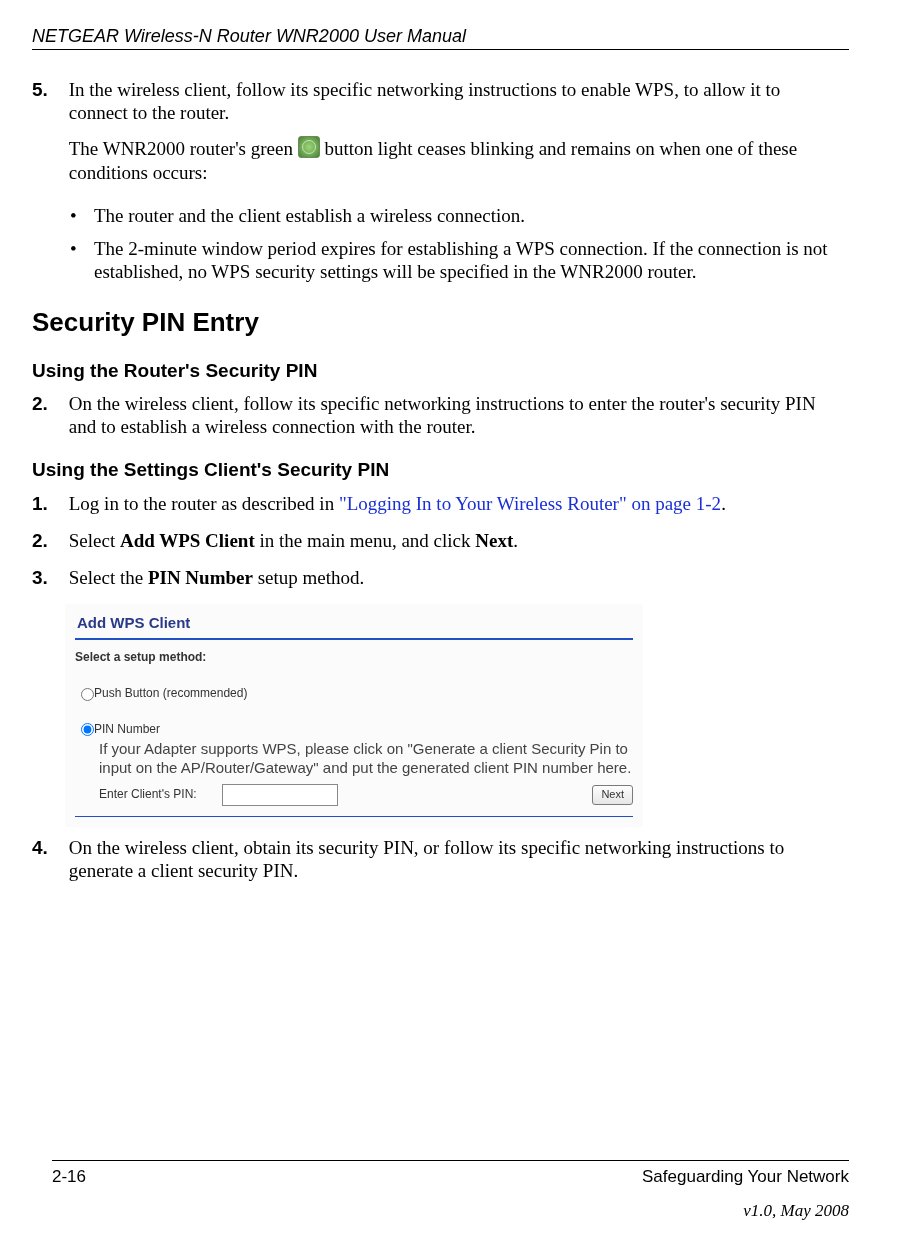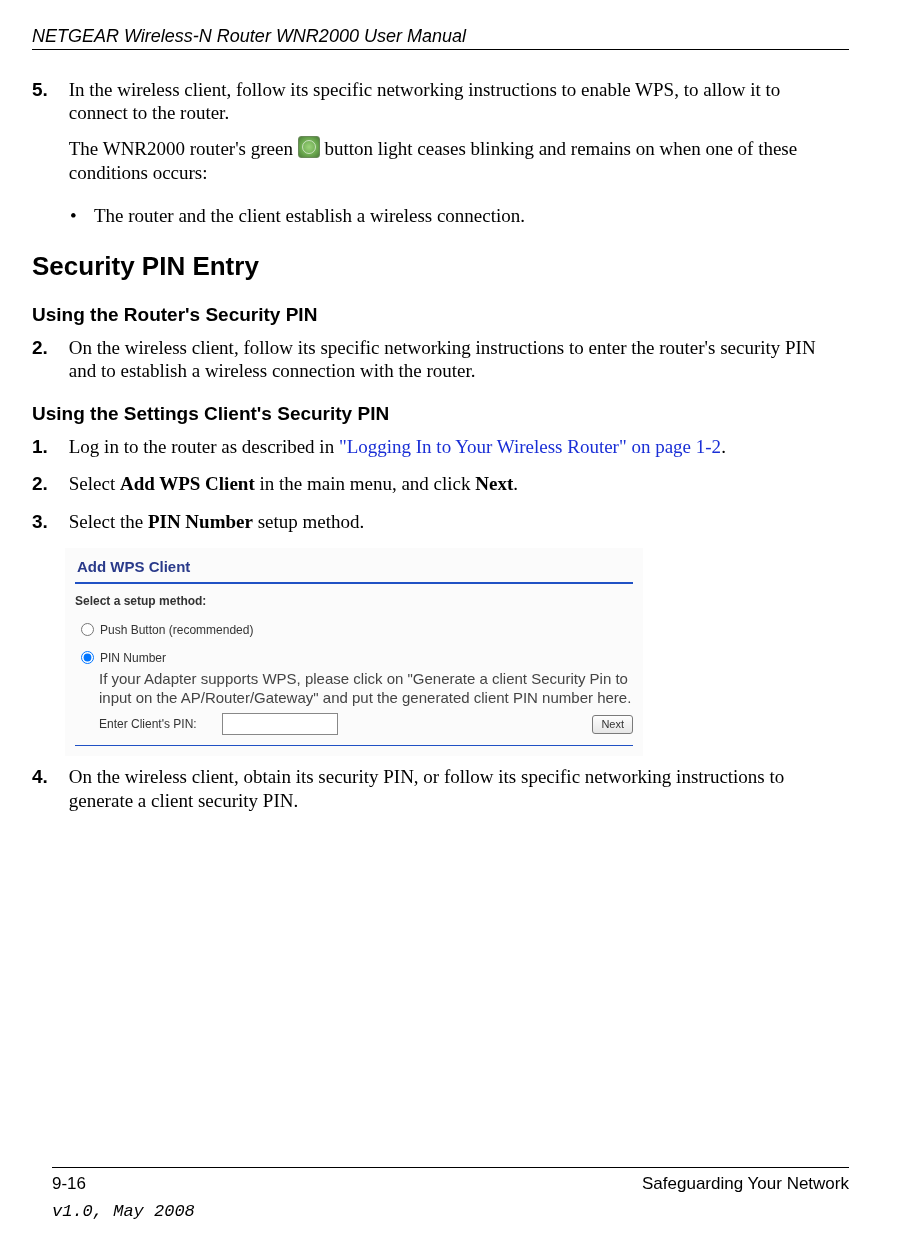--- a/index.html
+++ b/index.html
@@ -133,23 +133,22 @@
       background: #2051c4;
       margin-bottom: 10px;
     }
     .fig-divider-blue.thin { height: 1px; margin-top: 10px; margin-bottom: 0; }
     .fig-select-label {
       font-weight: bold;
       margin: 4px 0 6px 0;
     }
     .radio-row {
       display: flex;
-      align-items: flex-start;
-      gap: 6px;
-      margin: 14px 0 3px 6px;
+      align-items: flex-end;
+      margin: 21px 0 3px 6px;
     }
     .radio-row input[type=radio] { margin: 0; }
     .pin-note {
       margin: 4px 0 6px 24px;
       font-size: 15px;
       line-height: 1.25;
       color: #444;
     }
     .pin-enter-row {
       display: flex;
@@ -194,25 +193,25 @@
       border-top: 1.5px solid #000;
       margin: 0 0 6px 0;
     }
     .footer-row {
       display: flex;
       justify-content: space-between;
       font-family: Arial, Helvetica, sans-serif;
       font-size: 17px;
     }
     .footer-ver {
-      text-align: left;
-      font-family: Liberation Mono, monospace;
+      text-align: right;
+      font-family: Liberation Serif, serif;
       font-style: italic;
       font-size: 17px;
-      margin-top: 8px;
+      margin-top: 14px;
     }
   </style>
 </head>
 <body>
 
 <div class="page">
   <div class="header-title">NETGEAR Wireless-N Router WNR2000 User Manual</div>
   <hr class="rule">
 
   <div class="body-text">
@@ -221,20 +220,21 @@
       <li>
         <span class="num-marker">5.</span>
         <span class="li-body">
           <span>In the wireless client, follow its specific networking instructions to enable WPS, to allow it to connect to the router.</span>
           <div class="indent-block" style="margin-left:0;">
             <span>The WNR2000 router's green </span><span class="wps-icon"></span><span> button light ceases blinking and remains on when one of these conditions occurs:</span>
           </div>
         </span>
         <ul class="bullets">
           <li>The router and the client establish a wireless connection.</li>
+          <li>The 2-minute window period expires for establishing a WPS connection. If the connection is not established, no WPS security settings will be specified in the WNR2000 router.</li>
         </ul>
       </li>
     </ol>
 
     <h2 class="section">Security PIN Entry</h2>
 
     <h3 class="subsection">Using the Router's Security PIN</h3>
     <ol class="main-list">
       <li>
         <span class="num-marker">2.</span>
@@ -292,17 +292,17 @@
         <span class="num-marker">4.</span>
         <span class="li-body">On the wireless client, obtain its security PIN, or follow its specific networking instructions to generate a client security PIN.</span>
       </li>
     </ol>
   </div>
 </div>
 
 <div class="footer">
   <hr class="footer-rule">
   <div class="footer-row">
-    <span>9-16</span>
+    <span>2-16</span>
     <span>Safeguarding Your Network</span>
   </div>
   <div class="footer-ver">v1.0, May 2008</div>
 </div>
 
 </body></html>

